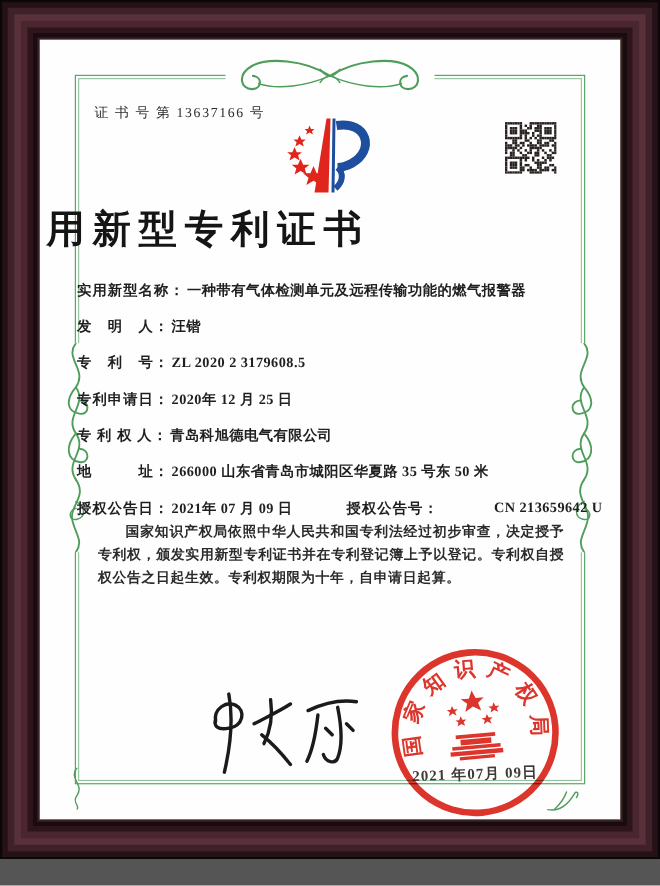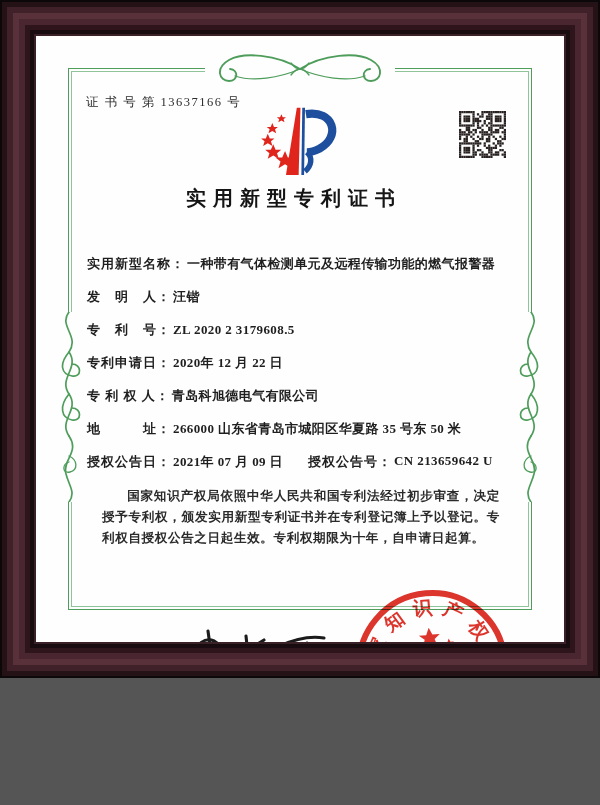--- a/index.html
+++ b/index.html
@@ -7,21 +7,21 @@
     --border-green:#4e9d5b;
     --border-green-lt:#8fc39a;
     --logo-blue:#1d4f9e;
     --logo-red:#e0251c;
     --frame-brown:#3a2027;
     --qr-dark:#272120;
     --ink:#1f1f1f;
   }
   html,body{margin:0;padding:0;background:#555;}
   .stage{
-    position:relative;width:600px;height:678px;background:#bef264;overflow:hidden;
+    position:relative;width:600px;height:781px;background:#bef264;overflow:hidden;
     font-family:"Liberation Serif","DejaVu Serif",serif;
     text-decoration:underline;
   }
   
   .frame{
     position:absolute;inset:0;z-index:6;pointer-events:none;
     box-shadow:
       inset 0 0 0 2px #0c0809,
       inset 0 0 0 7px #241217,
       inset 0 0 0 13px #402129,
@@ -40,33 +40,33 @@
   .green-border-inner{position:absolute;inset:2px;border:1px solid var(--border-green-lt);}
   .orn{position:absolute;z-index:2;}
   .orn.masked{background:#fefefe;}
   .orn svg path{fill:none;stroke:var(--border-green);stroke-linecap:round;}
   .orn svg .thin{stroke-width:1.3;}
   
   .cert-no{position:absolute;left:86px;top:94px;z-index:2;font-size:12.5px;letter-spacing:1.5px;color:#2b2b2b;font-weight:500;}
   .logo{position:absolute;left:246px;top:96px;width:118px;height:88px;z-index:2;}
   .qr{position:absolute;left:459px;top:111px;width:47px;height:47px;z-index:2;}
   .title{
-    position:absolute;left:0;right:12px;top:185px;z-index:2;text-align:center;
-    font-size:20px;font-weight:700;letter-spacing:7px;color:#151515;
-  }
-  
-  .fields{position:absolute;left:87px;top:247px;right:66px;z-index:2;}
+    position:absolute;left:0;right:12px;top:185px;z-index:2;text-align:left;
+    font-size:35px;font-weight:700;letter-spacing:7px;color:#151515;
+  }
+  
+  .fields{position:absolute;left:70px;top:247px;right:66px;z-index:2;}
   .frow{height:33px;display:flex;align-items:center;font-size:13px;font-weight:700;color:var(--ink);white-space:nowrap;}
   .flabel{letter-spacing:1px;}
   .fvalue{margin-left:2px;letter-spacing:.4px;}
-  .fpair2{margin-left:25px;display:flex;}
+  .fpair2{margin-left:49px;display:flex;gap:48px;}
   
   .bodytext{position:absolute;left:86px;width:430px;top:470px;z-index:2;}
   .bodytext p{
-    margin:16px;text-indent:2em;font-size:12.6px;line-height:1.66;font-weight:700;
+    margin:3px;text-indent:2em;font-size:12.6px;line-height:1.66;font-weight:700;
     color:#2b2b2b;text-align:justify;letter-spacing:.6px;
   }
   
   .director{position:absolute;left:96px;top:645px;z-index:2;font-size:14.5px;font-weight:700;color:#222;letter-spacing:4px;line-height:28px;}
   .signature{position:absolute;left:168px;top:622px;width:170px;height:92px;z-index:2;}
   .signature path{fill:none;stroke:#1b1b1b;stroke-width:3.1;stroke-linecap:round;stroke-linejoin:round;}
   .seal-date{
     position:absolute;left:352px;top:695px;width:160px;z-index:2;text-align:center;
     font-size:13.5px;font-weight:700;color:#3e3a38;letter-spacing:1px;transform:rotate(-2deg);
   }
@@ -420,21 +420,21 @@
     <div class="frow">
       <span class="flabel">发　明　人：</span>
       <span class="fvalue">汪锴</span>
     </div>
     <div class="frow">
       <span class="flabel">专　利　号：</span>
       <span class="fvalue">ZL 2020 2 3179608.5</span>
     </div>
     <div class="frow">
       <span class="flabel">专利申请日：</span>
-      <span class="fvalue">2020年 12 月 22 日</span>
+      <span class="fvalue">2020年 12 月 25 日</span>
     </div>
     <div class="frow">
       <span class="flabel">专 利 权 人：</span>
       <span class="fvalue">青岛科旭德电气有限公司</span>
     </div>
     <div class="frow">
       <span class="flabel">地　　　址：</span>
       <span class="fvalue">266000 山东省青岛市城阳区华夏路 35 号东 50 米</span>
     </div>
     <div class="frow">

